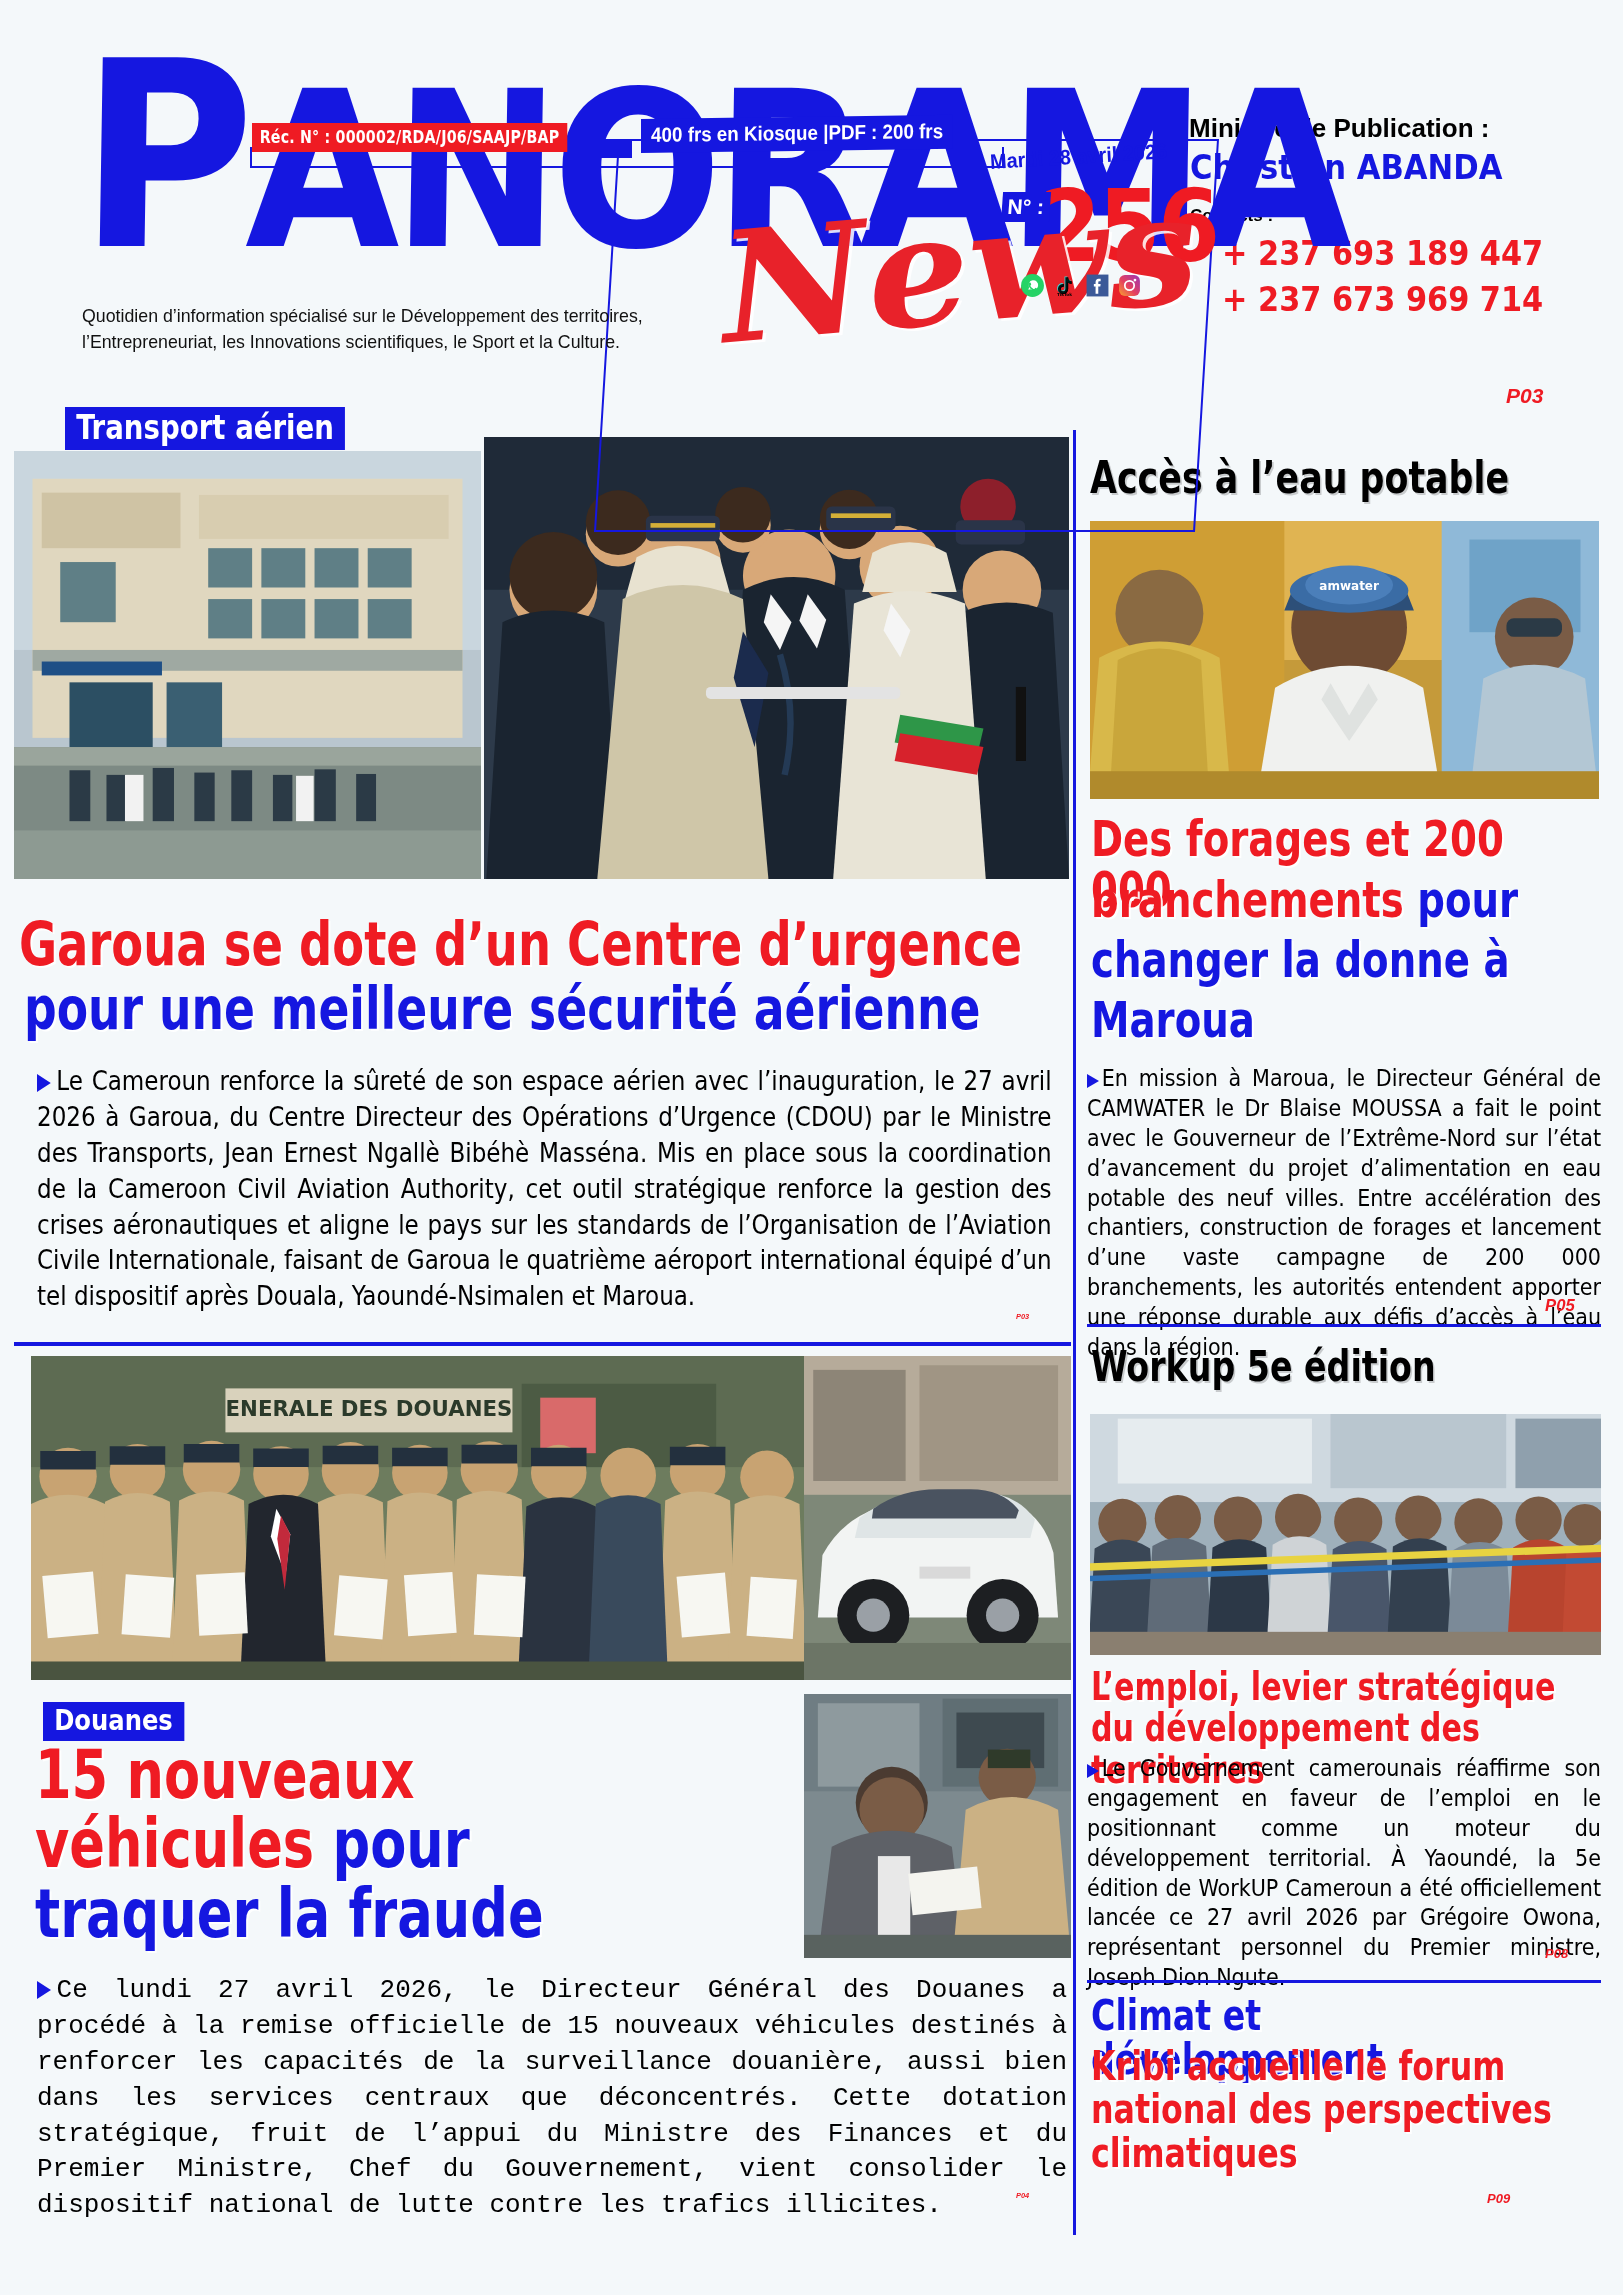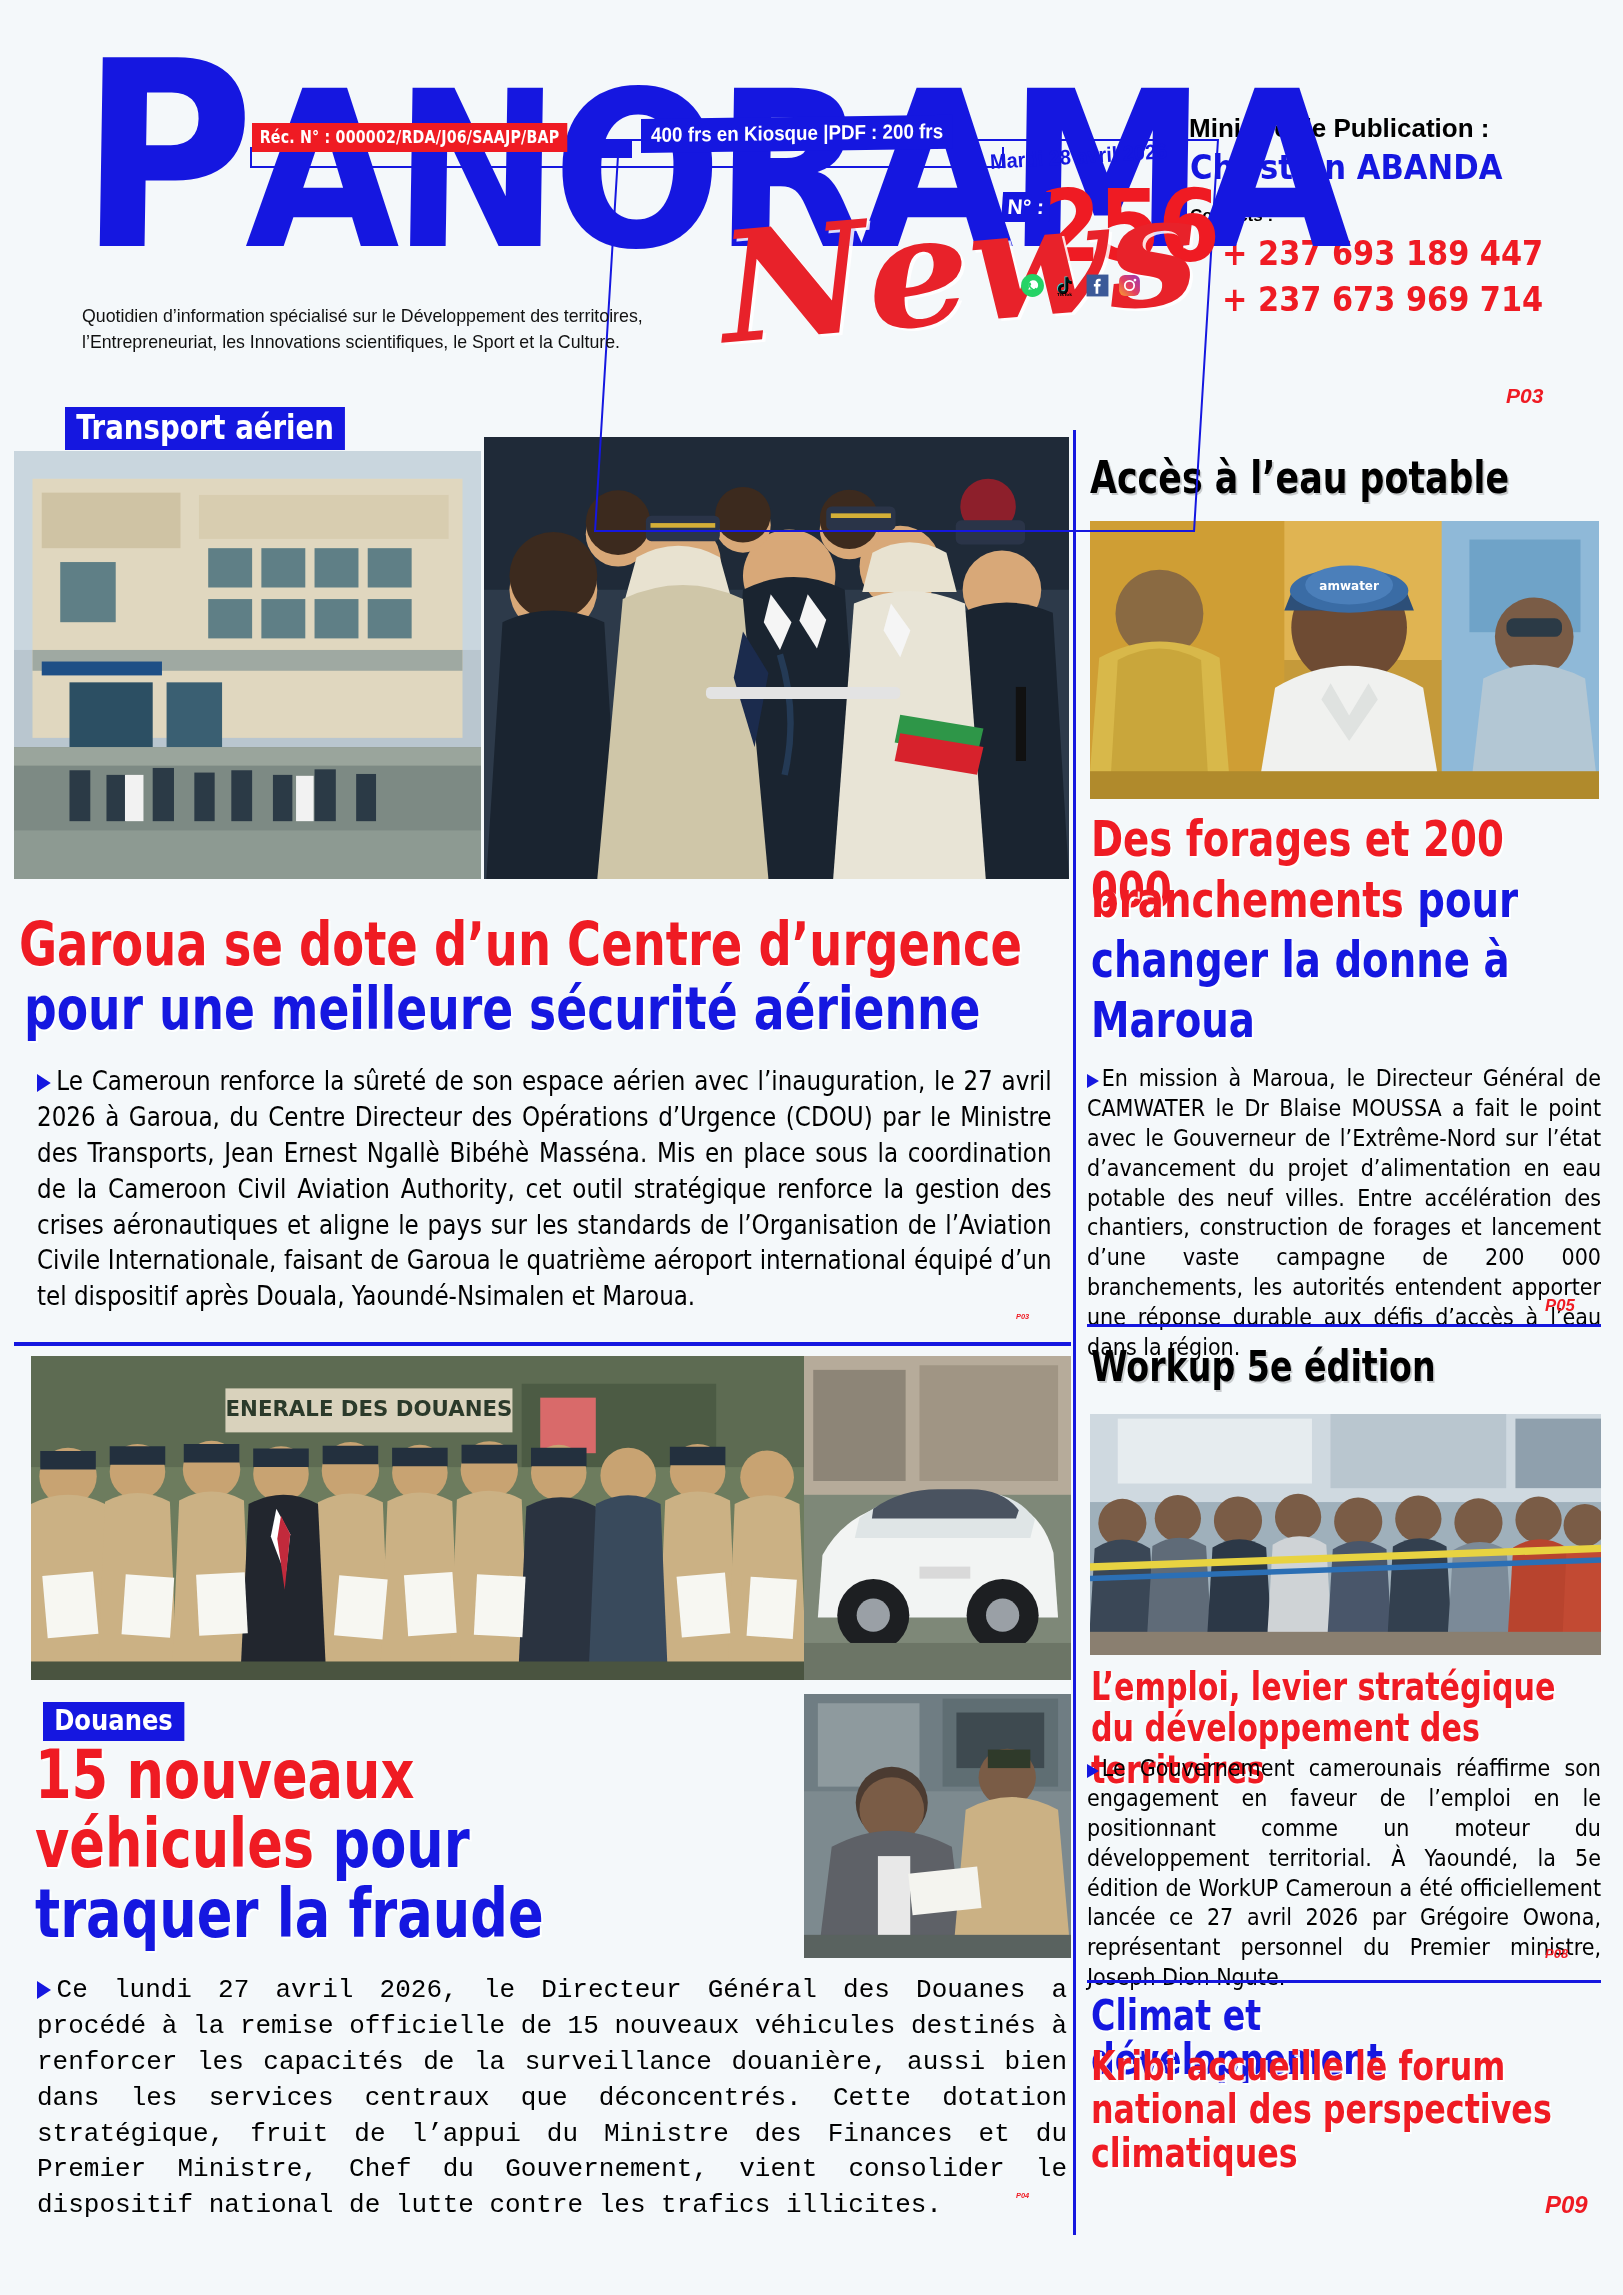--- a/index.html
+++ b/index.html
@@ -561,16 +561,16 @@
   <div class="hl red" style="position:absolute;left:1091px;top:1666px;width:546px;font-size:39px;line-height:1.06;">L’emploi, levier stratégique du développement des territoires</div>
 
   <div class="body-txt" style="position:absolute;left:1087px;top:1754px;width:514px;font-size:23px;line-height:1.30;">
     <span class="arrow" style="border-top-width:7.9px;border-bottom-width:7.9px;border-left-width:12px;margin-right:2.8px;"></span><span>Le Gouvernement camerounais réaffirme son engagement en faveur de l’emploi en le positionnant comme un moteur du développement territorial. À Yaoundé, la 5e édition de WorkUP Cameroun a été officiellement lancée ce 27 avril 2026 par Grégoire Owona, représentant personnel du Premier ministre, Joseph Dion Ngute.</span>
   </div>
   <div class="pref" style="position:absolute;left:1545px;top:1946px;font-size:13px;">P08</div>
   <div class="rule" style="left:1087px;top:1980px;width:514px;height:3.2px;"></div>
 
   <div class="hl blue" style="position:absolute;left:1091px;top:1994px;font-size:43px;">Climat et développement</div>
   <div class="hl red" style="position:absolute;left:1091px;top:2045px;width:546px;font-size:41px;line-height:1.06;">Kribi accueille le forum national des perspectives climatiques</div>
-  <div class="pref" style="position:absolute;left:1545px;top:2191px;font-size:24px;">P09</div>
+  <div class="pref" style="position:absolute;left:1487px;top:2191px;font-size:13px;">P09</div>
 
 </div>
 
 
 </body></html>

